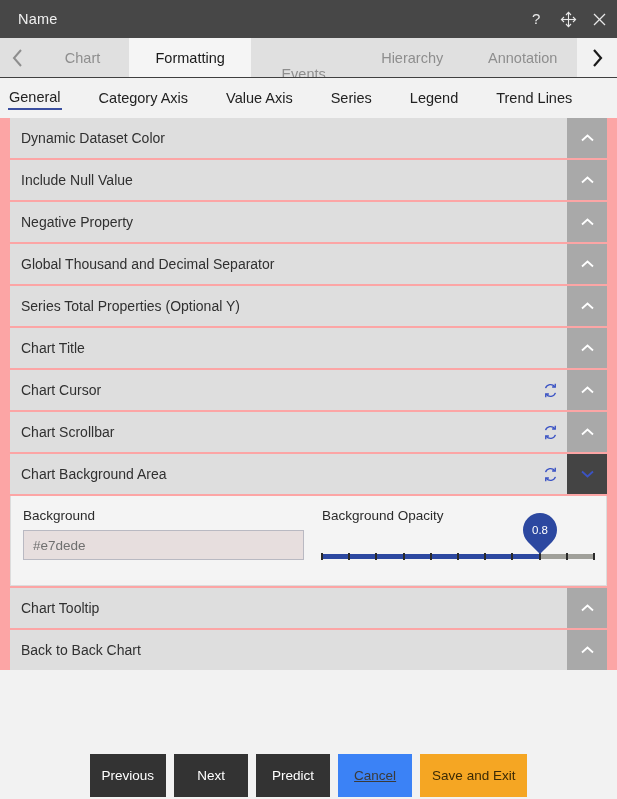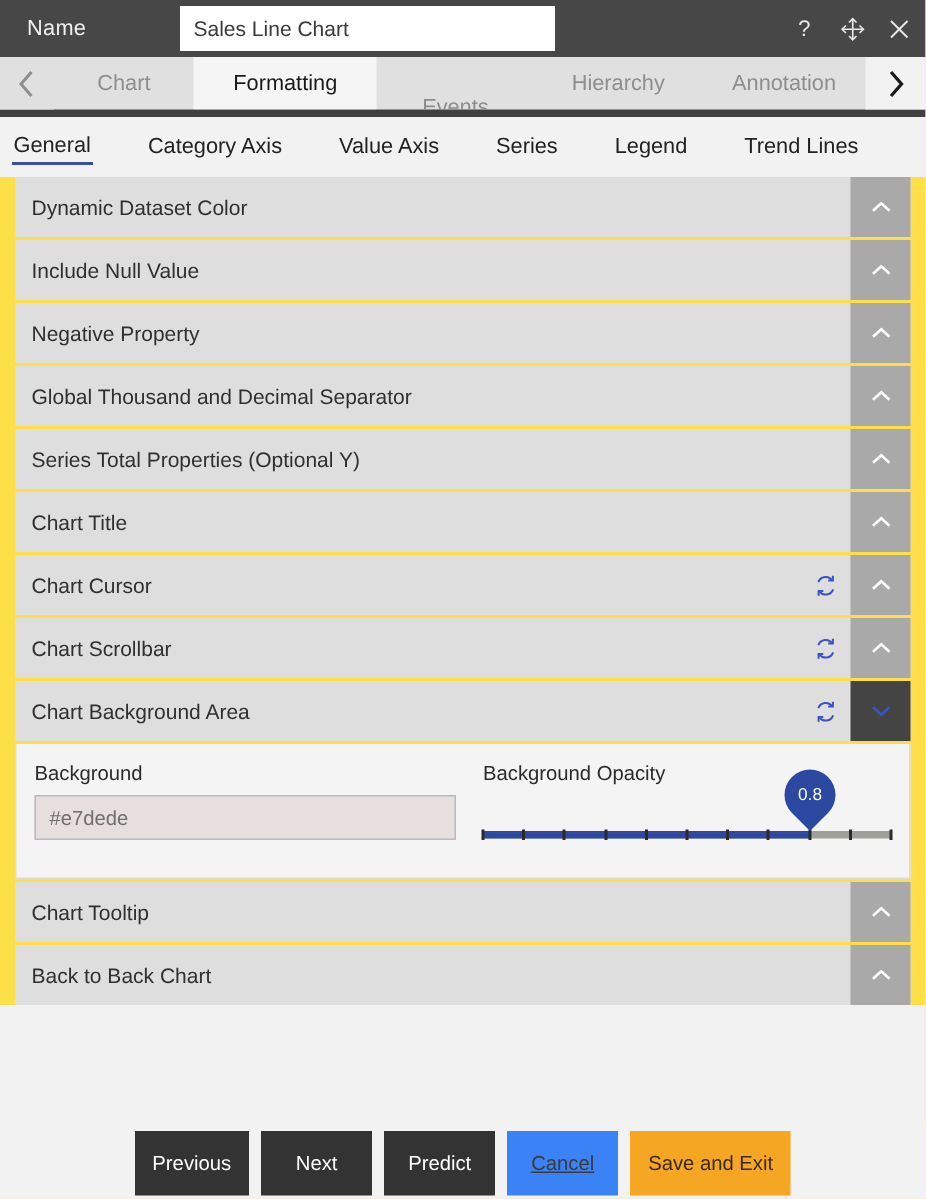--- a/index.html
+++ b/index.html
@@ -58,21 +58,21 @@
     justify-content: center;
     cursor: pointer;
   }
 
   
   .tabbar {
     height: 40px;
     background: #e0e0e0;
     display: flex;
     align-items: stretch;
-    border-bottom: 5px solid #404040;
+    border-bottom: 1px solid #404040;
     position: relative;
   }
   .tab-arrow {
     width: 36px;
     display: flex;
     align-items: center;
     justify-content: center;
     cursor: pointer;
     background: #e0e0e0;
   }
@@ -115,21 +115,21 @@
     color: #222;
     cursor: pointer;
     padding: 2px 1px 3px 1px;
     white-space: nowrap;
   }
   .subtab.active { border-bottom: 2px solid #3b4fa0; }
 
   
   .panel {
     padding: 0 10px;
-    background: #fde047;
+    background: #fca5a5;
   }
   .acc-row {
     height: 40px;
     background: #dedede;
     display: flex;
     align-items: center;
     margin-bottom: 2px;
     position: relative;
   }
   .acc-label {
@@ -264,23 +264,20 @@
   }
   .btn.dark   { background: #333333; color: #ffffff; }
   .btn.light  { background: #3b82f6; color: #3a3a3a; text-decoration: underline; }
   .btn.accent { background: #f5a623; color: #3b2a05; }
 </style>
 </head>
 <body>
 
 <div class="titlebar">
   <span class="name-label">Name</span>
-  <div class="name-input">
-    <span>Sales Line Chart</span>
-  </div>
   <div class="win-icons">
     <span class="icon">
       <svg width="13" height="16" viewBox="0 0 13 16">
           <text x="1" y="13" font-size="15" font-family="Liberation Sans, sans-serif" fill="#e8e8e8">?</text>
         </svg>
     </span>
     <span class="icon">
       <svg width="17" height="17" viewBox="0 0 17 17" stroke="#e8e8e8" stroke-width="1.1" fill="none">
         <line x1="8.5" y1="2" x2="8.5" y2="15"></line>
           <line x1="2" y1="8.5" x2="15" y2="8.5"></line>

